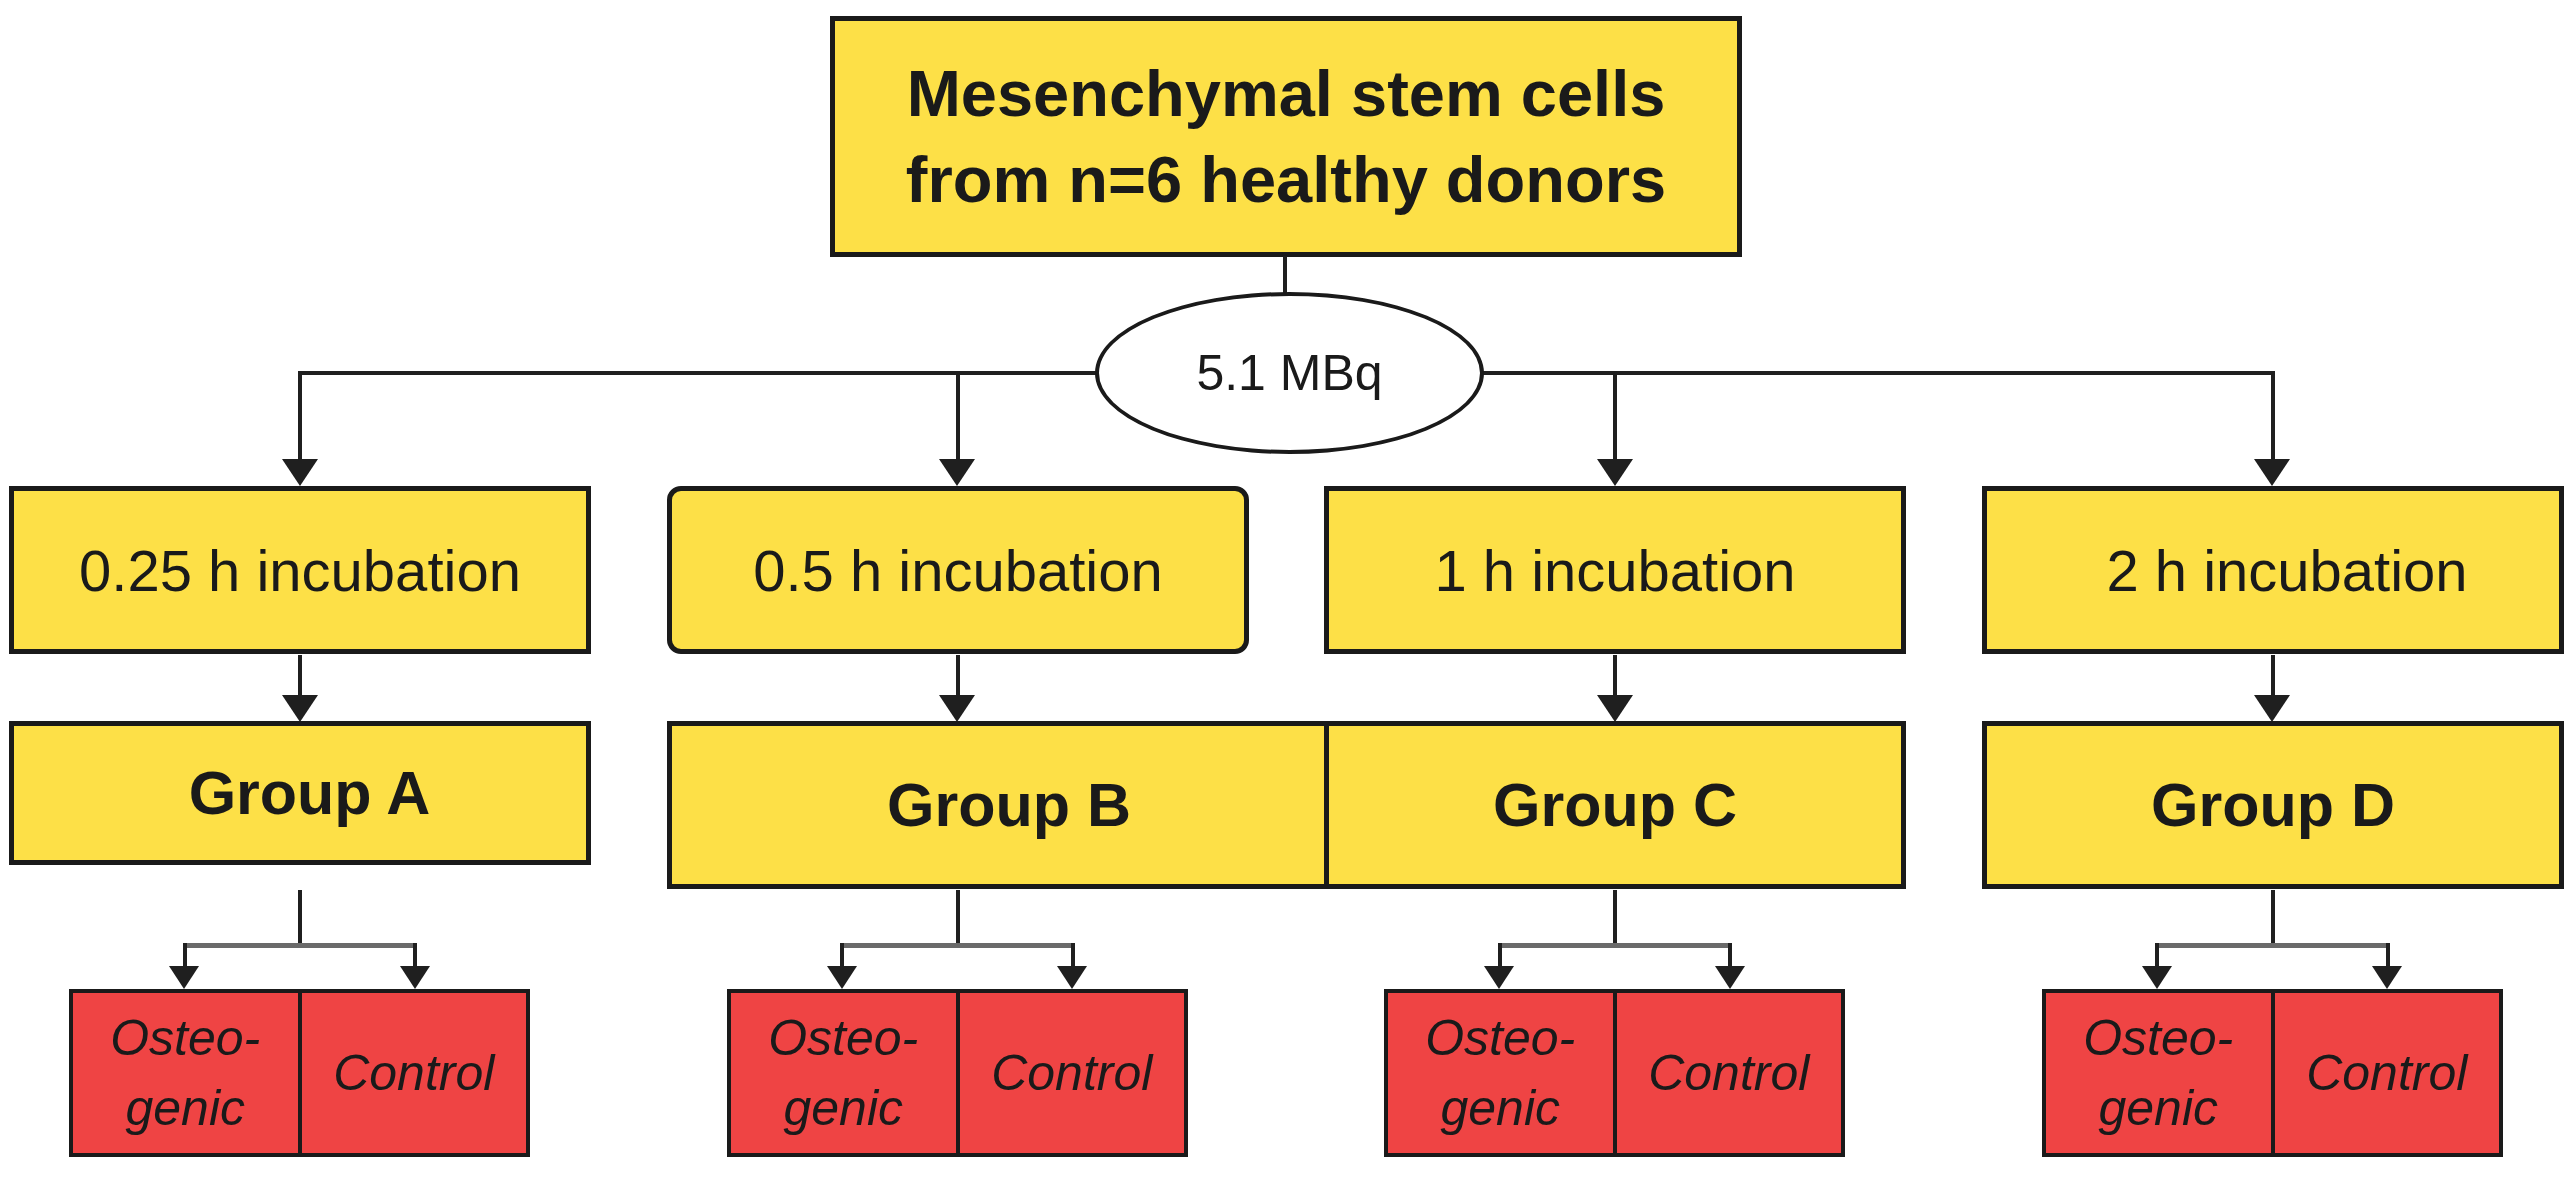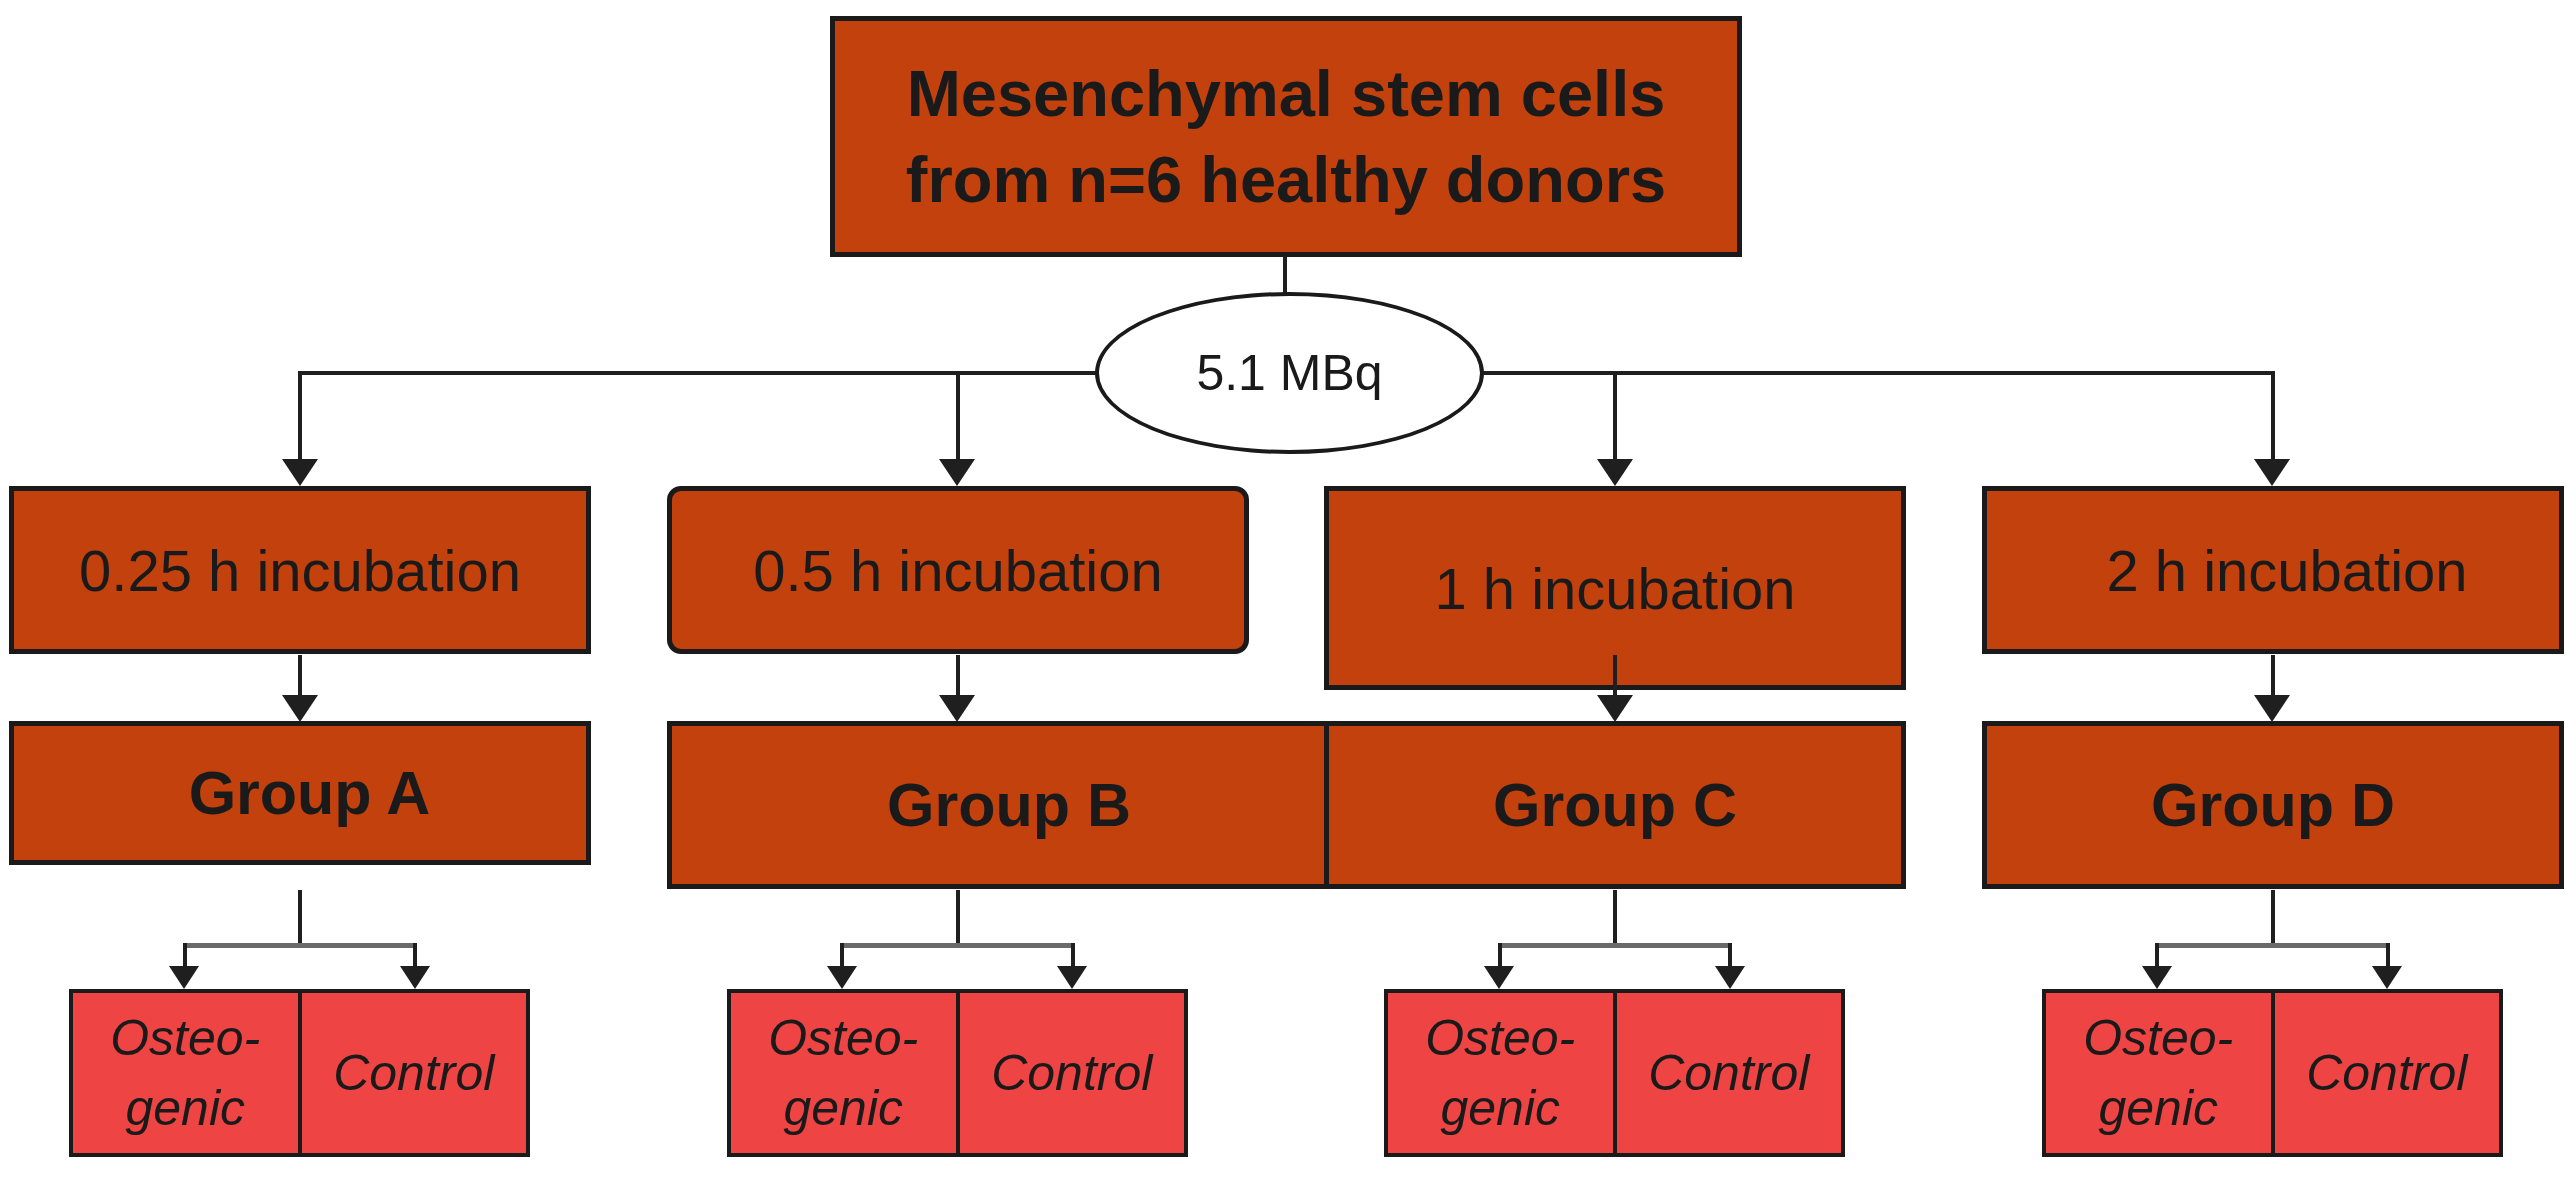--- a/index.html
+++ b/index.html
@@ -9,21 +9,21 @@
     --background:#ffffff;
     --text:#1a1a1a;
   }
   html,body{margin:0;padding:0;background:var(--background);}
   .canvas{
     position:relative;width:2576px;height:1180px;background:var(--background);
     font-family:"Liberation Sans","DejaVu Sans",sans-serif;color:var(--text);
     overflow:hidden;
   }
   .node{
-    position:absolute;box-sizing:border-box;background:#c2410c;
+    position:absolute;box-sizing:border-box;background:#fde047;
     border:5.4px solid var(--border);
     display:flex;flex-direction:column;align-items:center;justify-content:center;
     text-align:center;
   }
   .root{font-size:65px;font-weight:bold;line-height:1.32;}
   .incubation{font-size:58px;}
   .group{font-size:61px;font-weight:bold;}
   .ellipse{
     position:absolute;box-sizing:border-box;background:#fff;z-index:2;
     border:4.5px solid var(--border);border-radius:50%;
@@ -117,21 +117,21 @@
       <div>Osteo-</div>
       <div>genic</div>
     </div>
     <div class="cell">
       <div>Control</div>
     </div>
   </div>
 
   <div class="vline" style="left:1613px;top:371px;height:90px;"></div>
   <div class="arrowhead" style="left:1597px;top:459px;"></div>
-  <div class="node incubation" style="left:1324px;top:486px;width:582px;height:204px;">
+  <div class="node incubation" style="left:1324px;top:486px;width:582px;height:168px;">
     <div>1 h incubation</div>
   </div>
   <div class="vline" style="left:1613px;top:655px;height:42px;"></div>
   <div class="arrowhead" style="left:1597px;top:695px;"></div>
   <div class="node group" style="left:1324px;top:721px;width:582px;height:168px;">
     <div>Group C</div>
   </div>
   <div class="vline" style="left:1613px;top:890px;height:55px;"></div>
   <div class="hline gray" style="left:1498px;top:943px;width:234px;"></div>
   <div class="vline" style="left:1498px;top:943px;height:24px;"></div>

